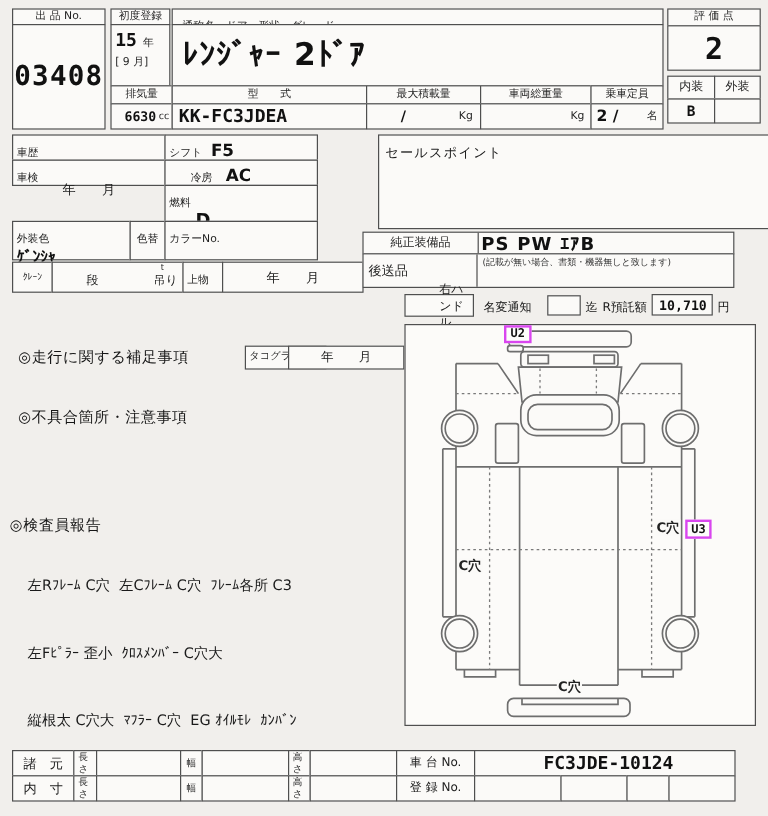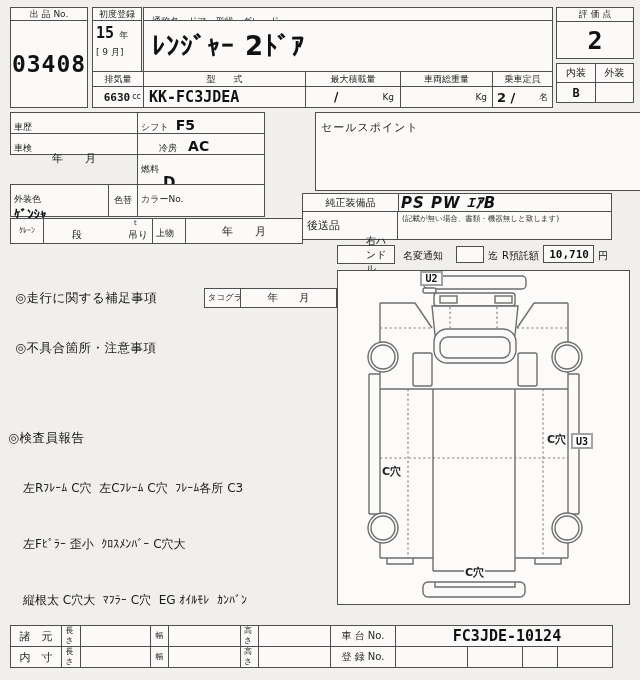--- a/index.html
+++ b/index.html
@@ -14,21 +14,21 @@
   .lbl8{font-size:8px;color:#2a2a2a;line-height:1.1;}
   .ctr{display:flex;align-items:center;justify-content:center;}
   .mono{font-family:"DejaVu Sans Mono","Liberation Mono",monospace;font-weight:bold;color:#111;}
   .val{font-weight:bold;color:#111;}
   .pad{padding:2px 3px;}
   .vtxt{display:inline-block;width:11px;font-size:8px;line-height:1.2;word-break:break-all;color:#222;}
   .title{position:absolute;font-size:12.5px;color:#161616;letter-spacing:.5px;white-space:pre;}
   .freetext{position:absolute;font-size:10px;color:#161616;white-space:pre;}
   #report{position:absolute;left:23px;top:442px;width:320px;font-size:12px;line-height:18.6px;color:#1a1a1a;white-space:pre;}
   .dlabel{position:absolute;font-size:11px;font-weight:bold;color:#222;background:#fbfaf8;line-height:1;padding:1px;}
-  .ubox{position:absolute;box-sizing:border-box;border:2px solid #a3a3a3;background:#fdfdfb;
+  .ubox{position:absolute;box-sizing:border-box;border:2px solid #d946ef;background:#fdfdfb;
         font-family:"DejaVu Sans Mono","Liberation Mono",monospace;font-weight:bold;font-size:10px;
         display:flex;align-items:center;justify-content:center;color:#111;}
 </style>
 </head>
 <body>
 
 <div id="sheet">
 
   <div class="box ctr" style="left:10px;top:7px;width:78px;height:14px;">
     <span class="lbl">出 品 No.</span>
@@ -155,21 +155,21 @@
   </div>
   <div class="box" style="left:185px;top:218px;width:118px;height:26px;display:flex;align-items:center;justify-content:center;font-size:11px;">年　　月</div>
 
   <div class="box" style="left:275px;top:112px;width:345px;height:79px;padding:3px 5px;margin-left:40px;">
     <span style="font-size:11px;letter-spacing:1px;">セールスポイント</span>
   </div>
   <div class="box" style="left:302px;top:193px;width:310px;height:19px;">
     <div class="ctr" style="position:absolute;left:0;top:0;width:95px;height:100%;border-right:1px solid #4f4f4f;">
       <span class="lbl" style="font-size:10px;">純正装備品</span>
     </div>
-    <div style="position:absolute;left:98px;top:0px;height:100%;display:flex;align-items:center;font-style:italic;">
+    <div style="position:absolute;left:98px;top:0px;height:100%;display:flex;align-items:center;">
       <span class="val" style="font-size:15px;letter-spacing:1px;">PS PW ｴｱB</span>
     </div>
   </div>
   <div class="box" style="left:302px;top:211px;width:310px;height:29px;">
     <div style="position:absolute;left:0;top:0;width:95px;height:100%;border-right:1px solid #4f4f4f;padding:2px 4px;box-sizing:border-box;">
       <span style="font-size:11px;">後送品</span>
     </div>
     <div style="position:absolute;left:99px;top:2px;font-size:7.5px;color:#333;">(記載が無い場合、書類・機器無しと致します)</div>
   </div>
 

